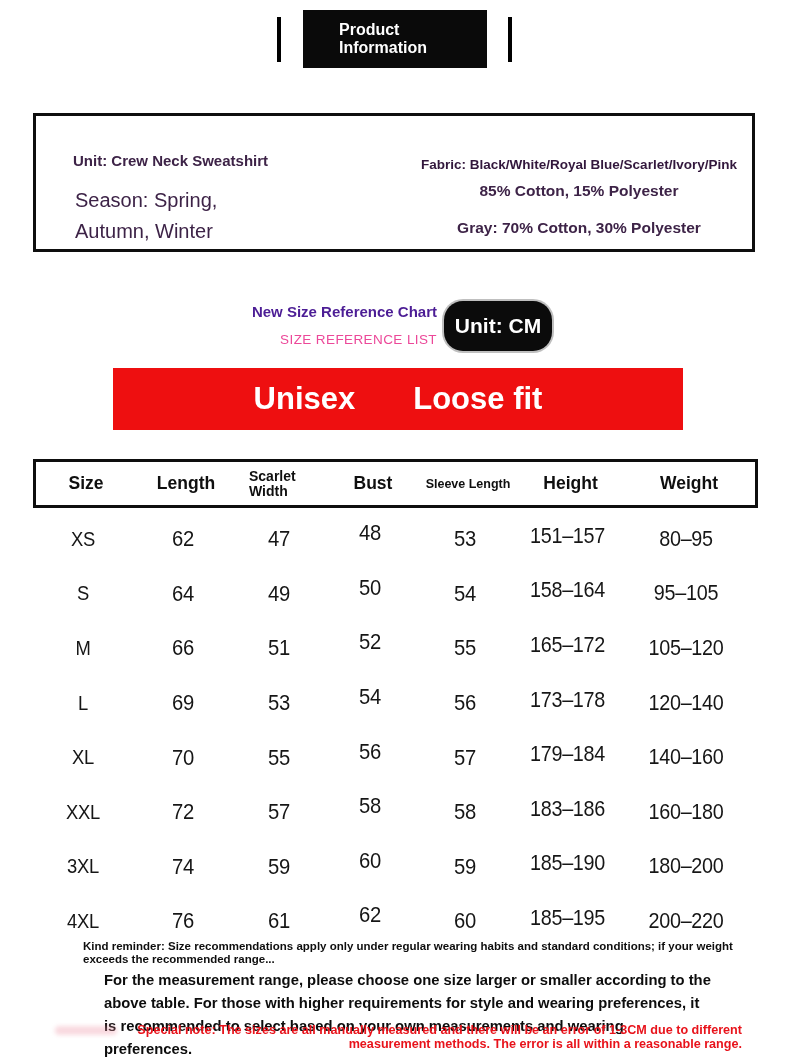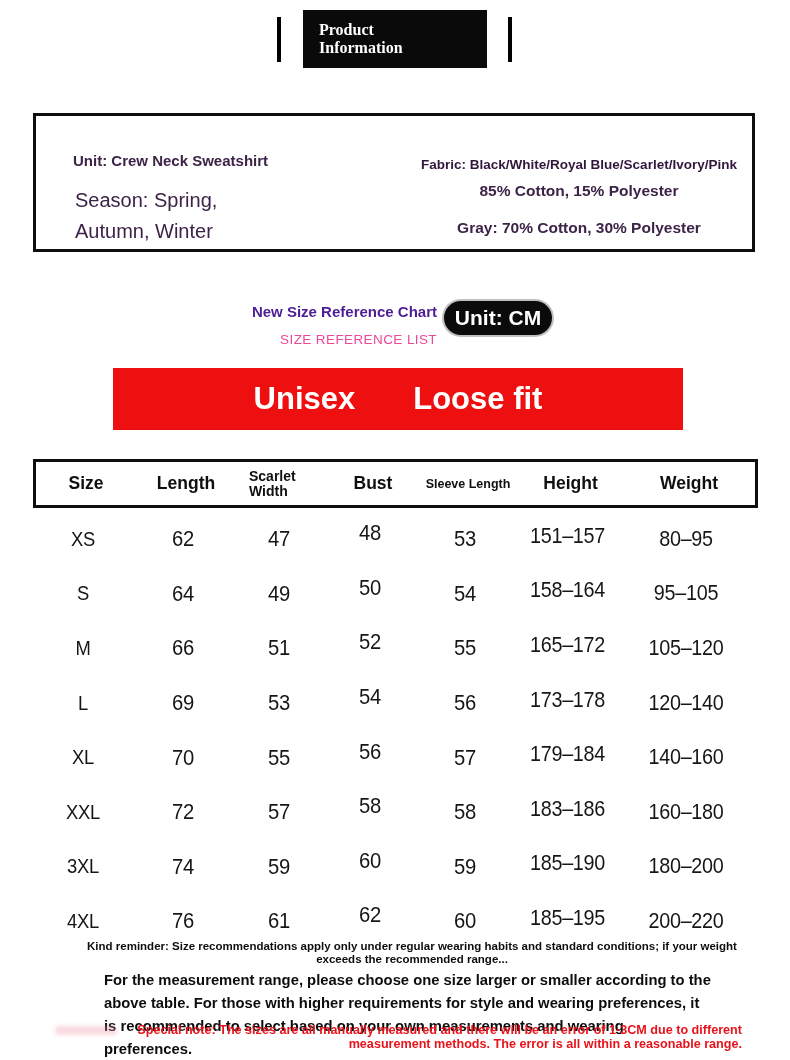--- a/index.html
+++ b/index.html
@@ -10,39 +10,39 @@
   }
 
   
   .tbar { position:absolute; top:17px; width:4px; height:45px; background:#000; }
   .tbar-left  { left:277px; }
   .tbar-right { left:508px; }
   .tbox {
     position:absolute; left:303px; top:10px; width:184px; height:58px;
     background:#0a0a0a; color:#fff; display:flex; align-items:center;
   }
-  .tbox-inner { padding-left:16px; font-weight:bold; font-size:16px; line-height:18.5px; width:120px;font-family:Liberation Serif, serif; }
+  .tbox-inner { padding-left:36px; font-weight:bold; font-size:16px; line-height:18.5px; width:120px; }
 
   
   .info-box {
     position:absolute; left:33px; top:113px; width:716px; height:133px;
     border:3px solid #0e0e0e; background:#fff;
   }
   .pi-name   { position:absolute; left:37px; top:36px;  font-size:15px;  font-weight:bold; color:#3d2347; }
   .pi-season { position:absolute; left:39px; top:69px;  font-size:20px;  font-weight:normal; color:#3d2347; line-height:31px; width:185px; }
   .pi-fabric { position:absolute; left:372px; top:41px; width:342px; text-align:center; font-size:13.5px; font-weight:bold; color:#32173c; }
   .pi-comp   { position:absolute; left:372px; top:66px; width:342px; text-align:center; font-size:15.5px; font-weight:bold; color:#3d2347; }
   .pi-gray   { position:absolute; left:372px; top:103px; width:342px; text-align:center; font-size:15.5px; font-weight:bold; color:#3d2347; }
 
   
   .size-ref { position:absolute; left:0; top:303px; width:437px; text-align:right; }
   .srt1 { font-size:15px; font-weight:bold; color:#4c1d95; }
   .srt2 { font-size:13.5px; color:#ec4899; margin-top:12px; letter-spacing:0.4px; }
   .unit-pill {
-    position:absolute; left:444px; top:301px; width:108px; height:34px;
+    position:absolute; left:444px; top:301px; width:108px; height:50px;
     background:#0b0b0b; border-radius:19px; color:#fff; font-weight:bold;
     font-size:21px; display:flex; align-items:center; justify-content:center;
     box-shadow:0 0 0 2px rgba(0,0,0,0.25);
   }
 
   
   .fit-banner {
     position:absolute; left:113px; top:368px; width:570px; height:62px;
     background:#ee0f10; color:#fff; display:flex; align-items:center;
     justify-content:center; gap:58px; font-size:31px; font-weight:bold;
@@ -61,21 +61,21 @@
   .size-table-body { position:absolute; left:33px; top:512px; width:719px; }
   .trow { height:54.6px; align-items:center; }
   .bcell { text-align:center; font-size:22px; color:#161616; transform:scaleX(0.92); letter-spacing:-0.3px; }
   .bcell.b0 { font-size:20px; }
   .bcell.b3 { transform:scaleX(0.92) translateY(-6px); }
   .bcell.b5 { transform:scaleX(0.92) translateY(-3px); font-size:21.5px; }
   .bcell.b6 { font-size:21.5px; }
 
   
   .kind-note {
-    position:absolute; left:83px; top:940px; width:658px; text-align:center;
+    position:absolute; left:83px; top:940px; width:658px; text-align:left;
     font-size:11.5px; font-weight:bold; line-height:12.6px; color:#0e0e0e;
   }
   .measure-note {
     position:absolute; left:104px; top:969px; width:610px;
     font-size:14.8px; font-weight:bold; line-height:23px; color:#0d0d0d;
   }
   .special-note {
     position:absolute; left:130px; top:1024px; width:612px; text-align:right;
     font-size:12.6px; font-weight:bold; line-height:13.8px; color:#e8131b;
   }

